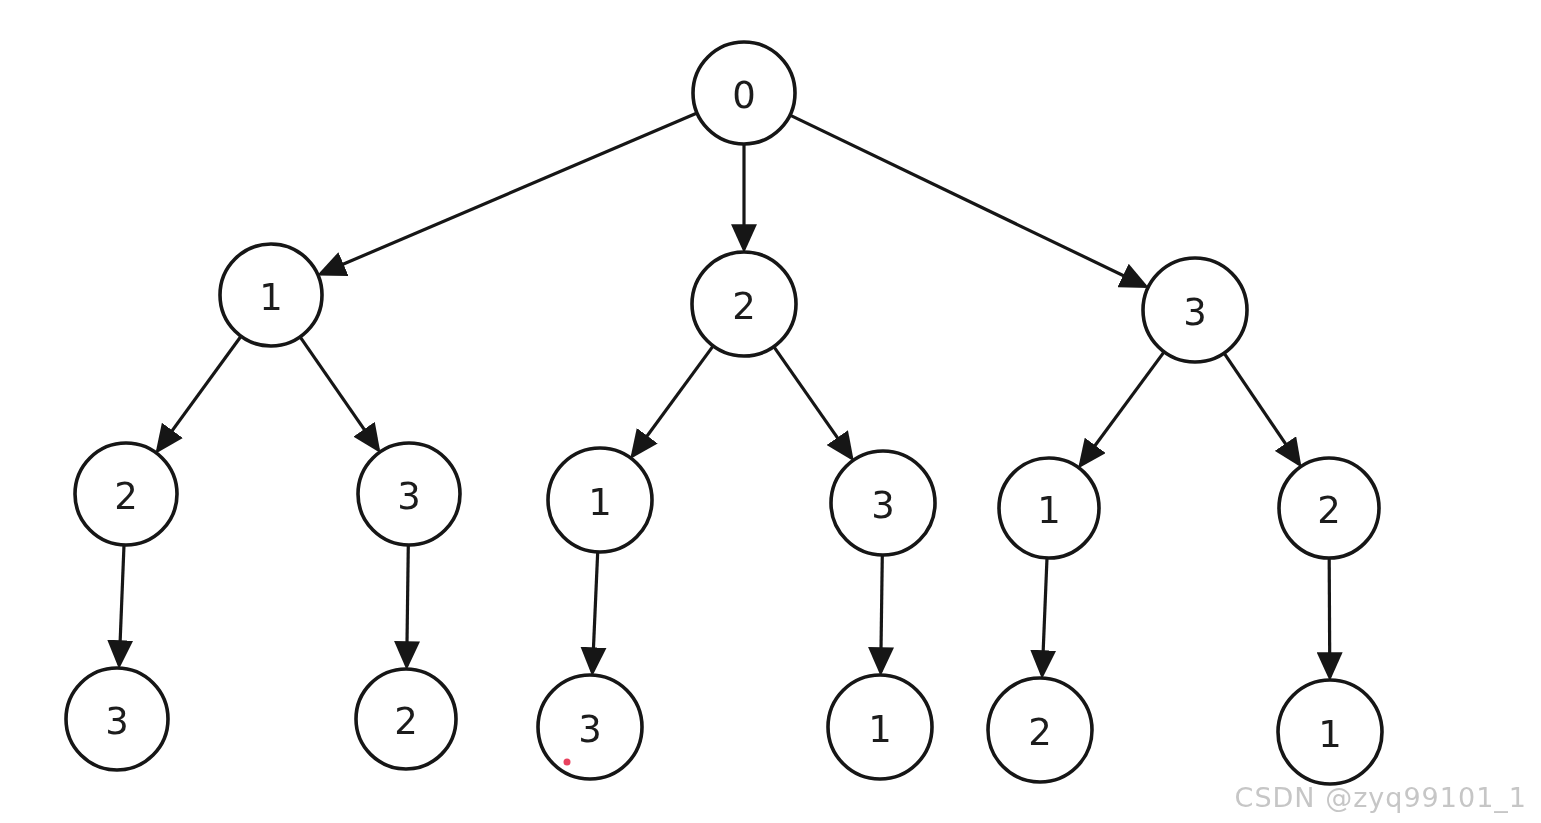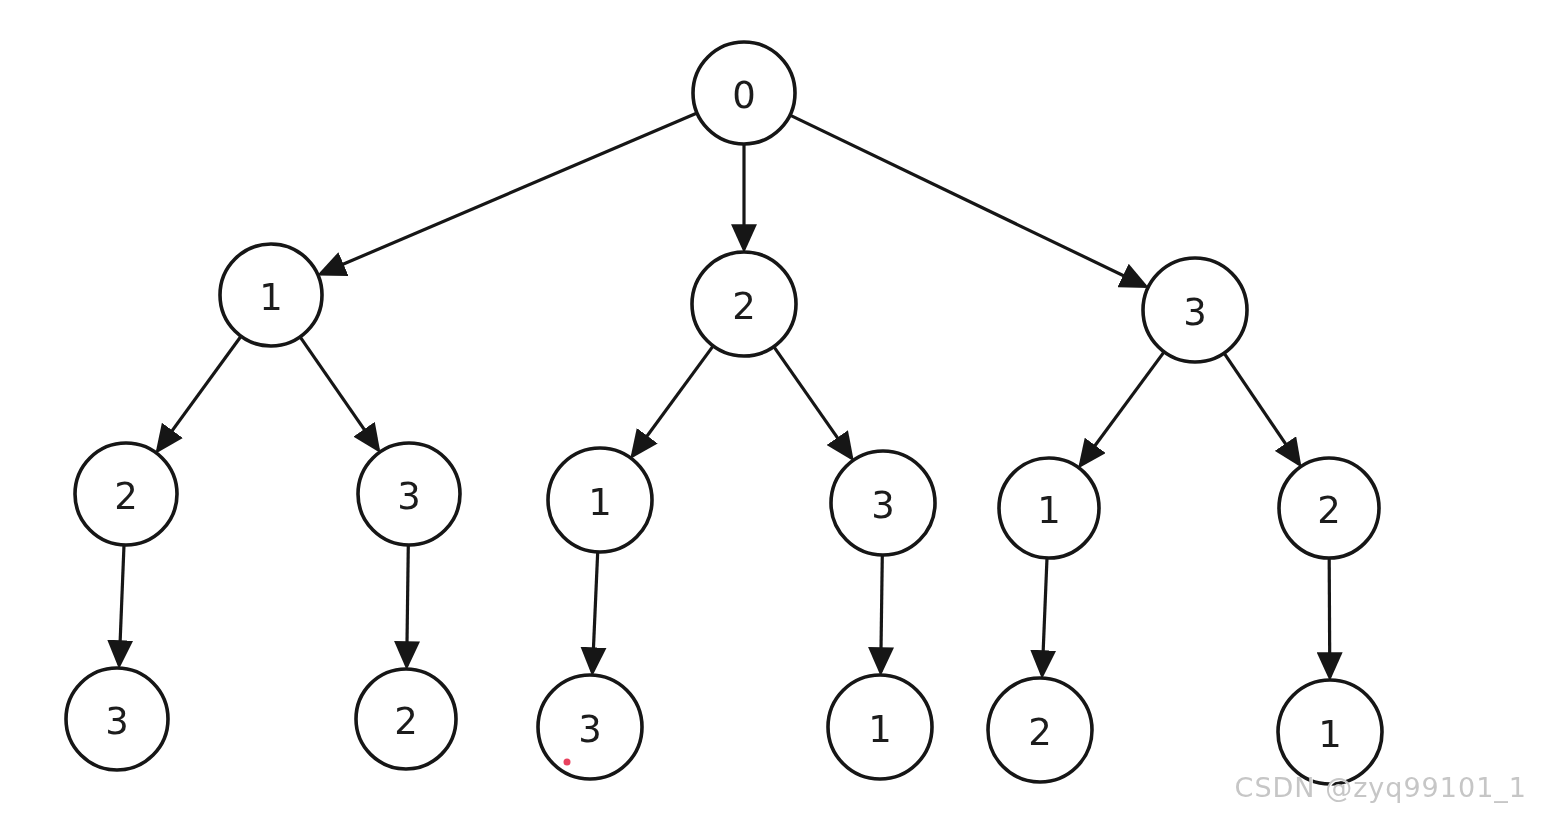--- a/index.html
+++ b/index.html
@@ -33,21 +33,21 @@
     dominant-baseline: central;
   }
   .edge-line {
     stroke: #161616;
     stroke-width: 3.2;
     fill: none;
   }
   .watermark {
     position: absolute;
     right: 14px;
-    bottom: 20px;
+    bottom: 10px;
     font-size: 27px;
     letter-spacing: 1px;
     color: #c6c6c6;
     text-shadow: 1px 1px 0 #ffffff;
     user-select: none;
     white-space: nowrap;
   }
 </style>
 </head>
 <body>

